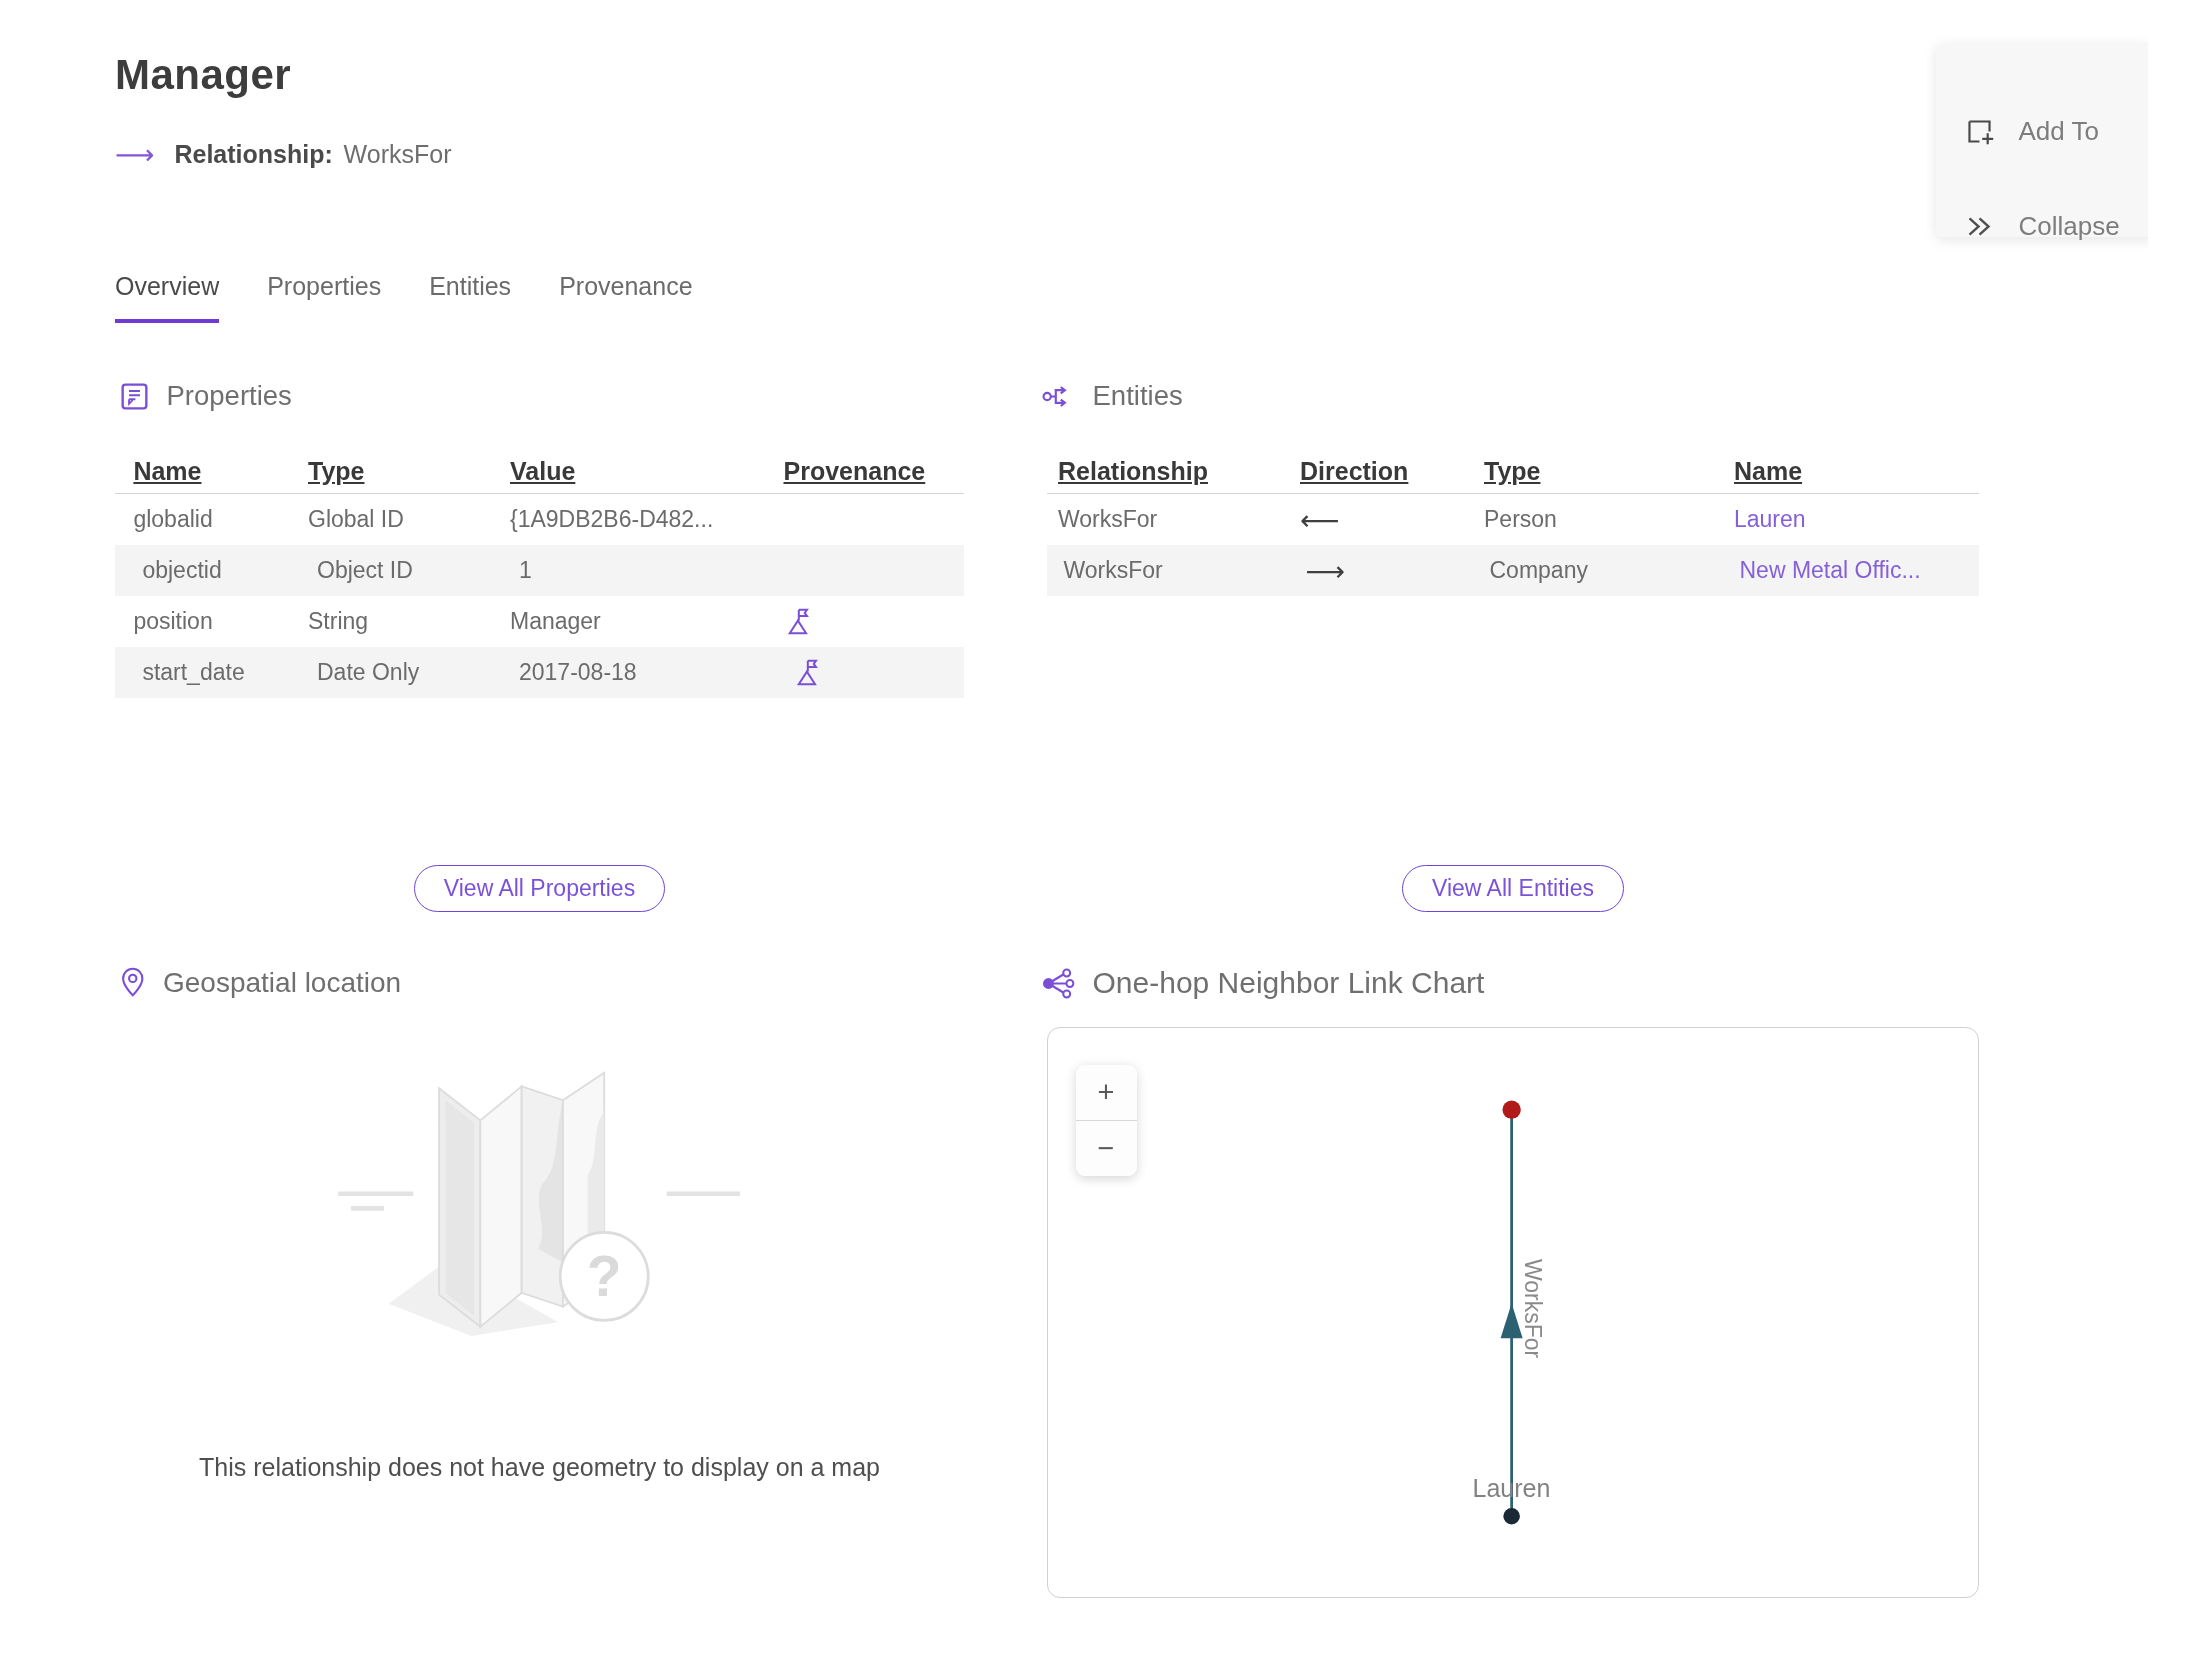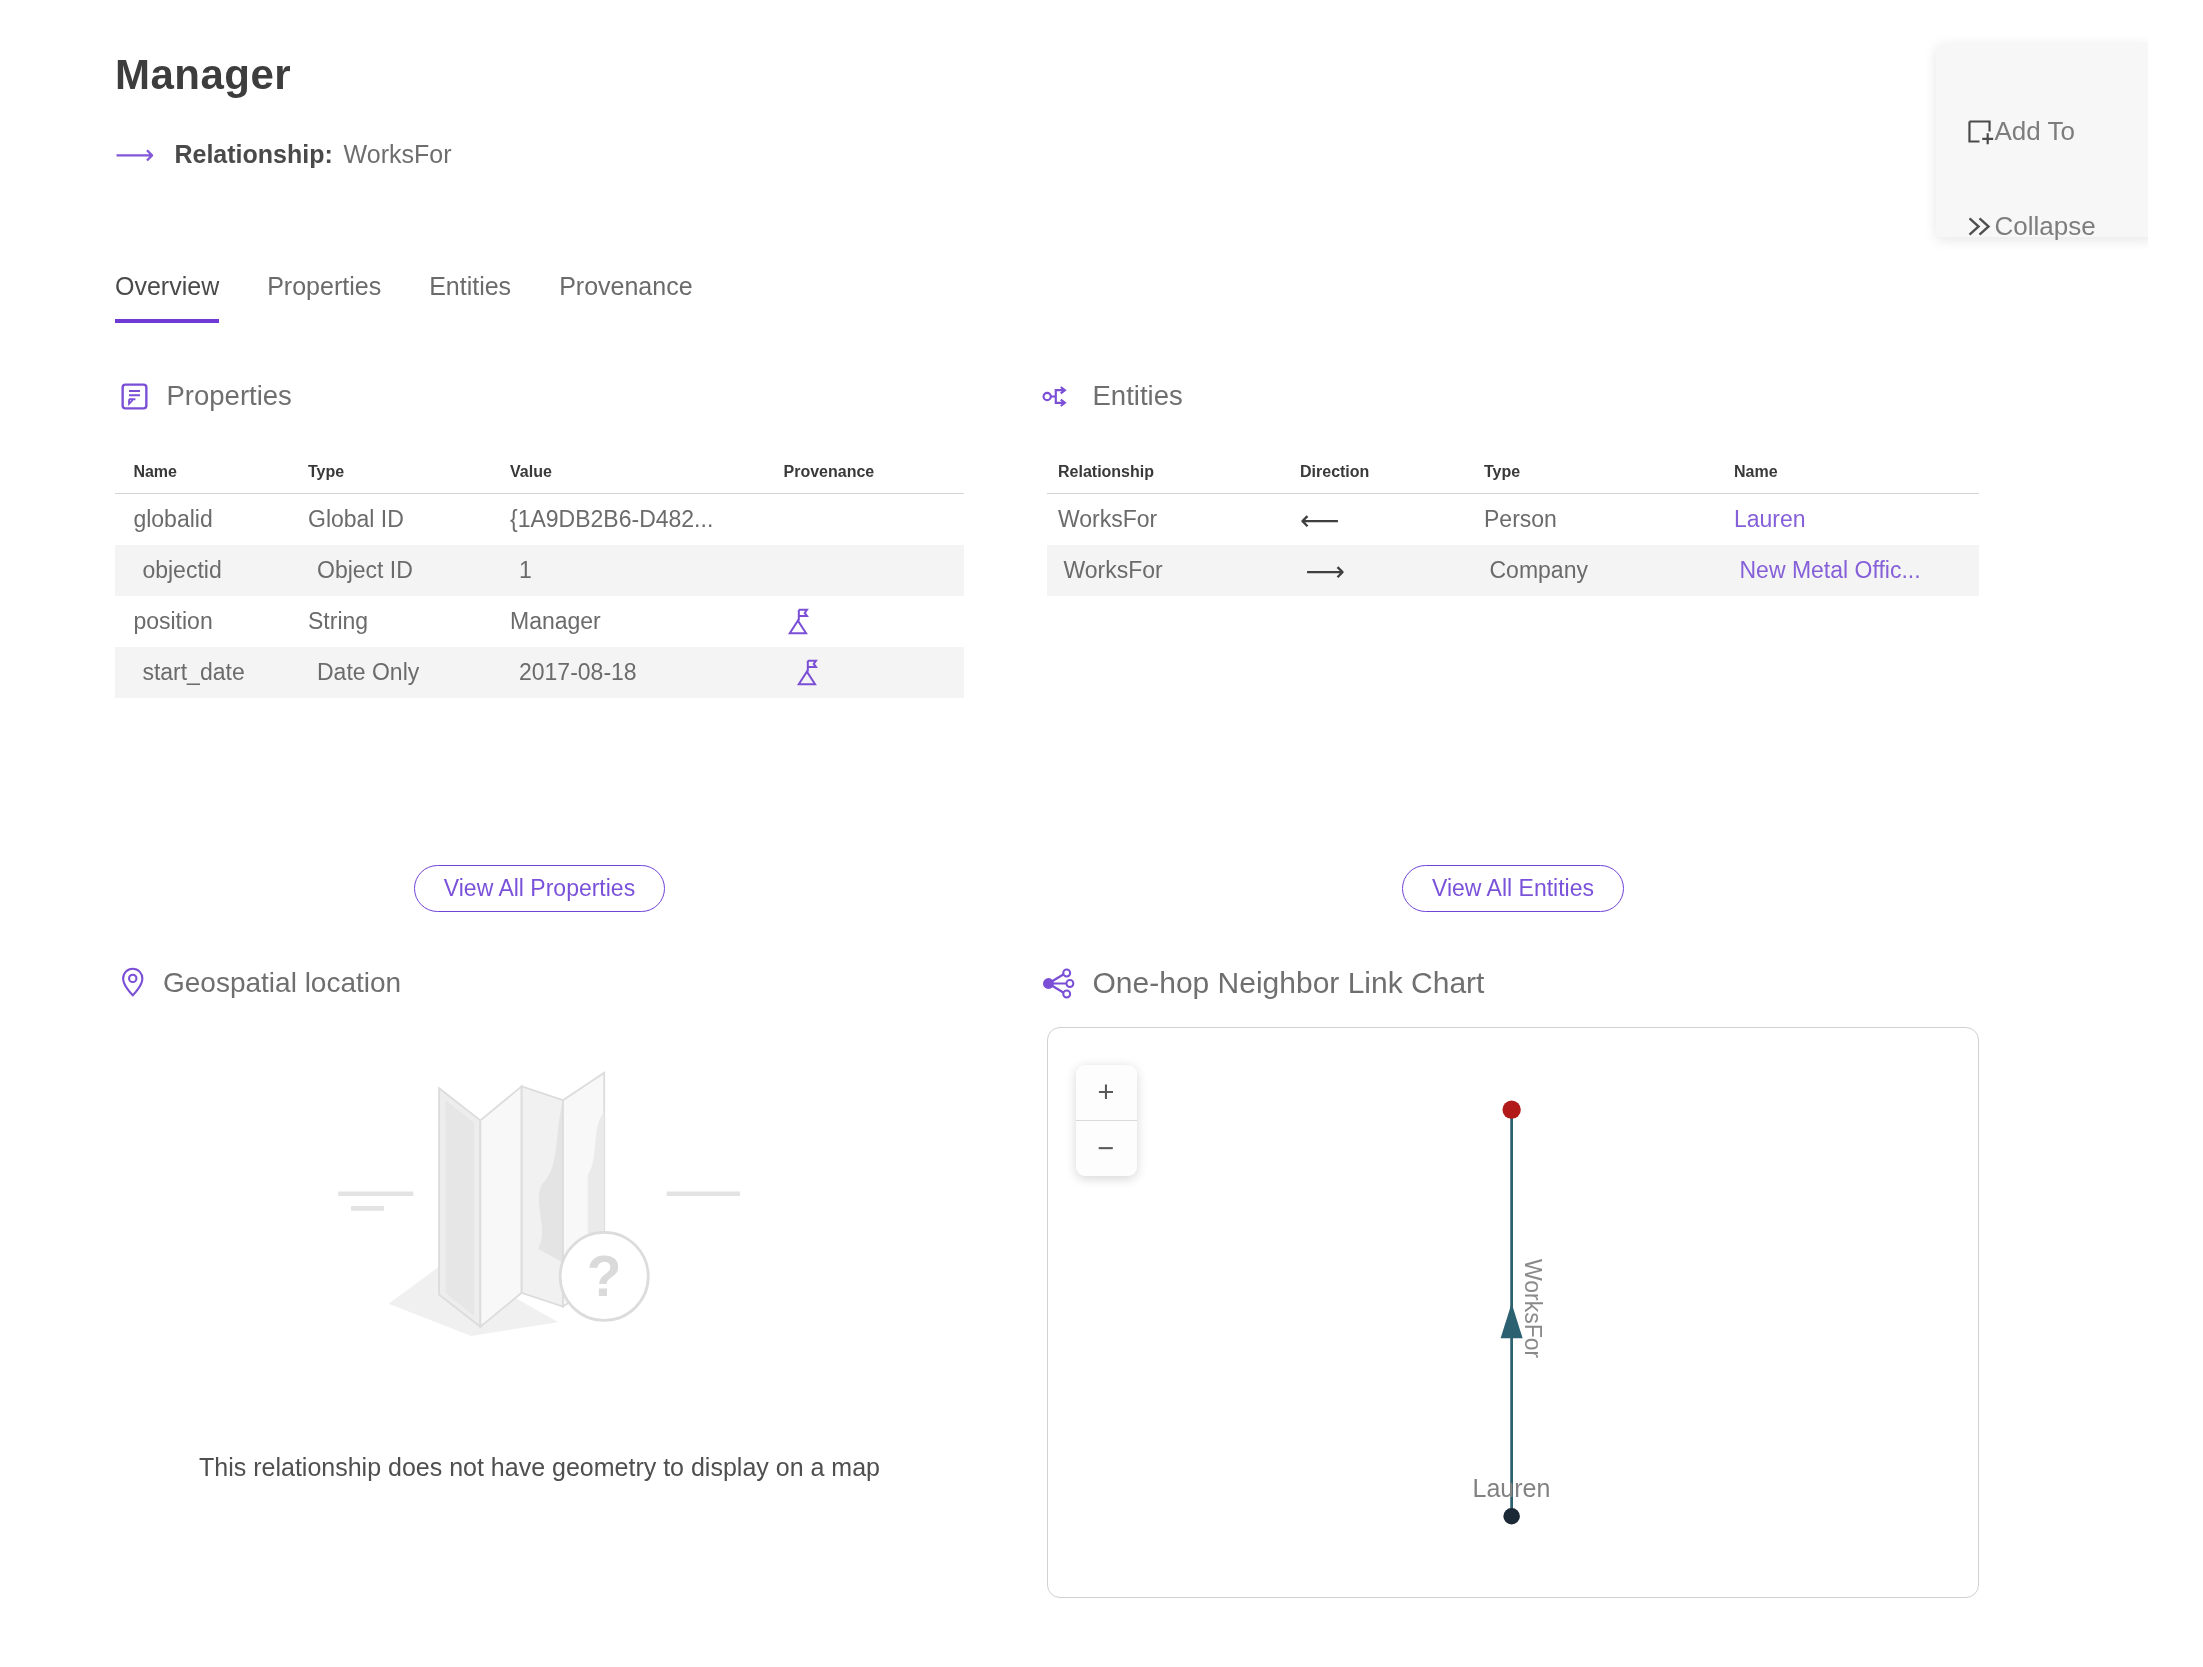--- a/index.html
+++ b/index.html
@@ -10,42 +10,42 @@
   
   .title { position:absolute; left:115px; top:51px; font-size:42px; font-weight:bold; color:#3d3d3d; letter-spacing:0.5px; }
   .subtitle { position:absolute; left:115px; top:140px; font-size:25px; display:flex; align-items:center; gap:20px; }
   .subtitle .rel-arrow { color:#8257d8; font-size:27.5px; line-height:1; }
   .subtitle .lbl { font-weight:bold; color:#4a4a4a; }
   .subtitle .val { color:#6e6e6e; margin-left:-9.2px; }
 
   
   .actions-panel { position:absolute; left:1936px; top:44px; width:220px; height:193px;
     background:#f7f7f7; border-radius:5.5px; box-shadow:0 2.8px 13px rgba(0,0,0,.10); }
-  .action-item { position:absolute; left:27.5px; display:flex; align-items:center; cursor:pointer; }
+  .action-item { position:absolute; left:27.5px; display:flex; align-items:center; gap:24px; cursor:pointer; }
   .action-item.first { top:72px; }
   .action-item.second { top:167px; }
   .action-item span { font-size:26px; color:#7d7d7d; }
   .action-item svg { display:block; }
 
   
   .tabs { position:absolute; left:115px; top:272px; display:flex; gap:48px; }
   .tab { font-size:25px; color:#6b6b6b; padding-bottom:18.4px; cursor:pointer; }
   .tab.active { color:#4a4a4a; border-bottom:4.6px solid #6f3bd4; }
 
   
   .sec-head { position:absolute; display:flex; align-items:center; gap:16.5px; }
   .sec-head .sec-title { font-size:27.5px; color:#6f6f6f; }
   .sec-head svg { display:block; }
 
   
   .tablewrap { position:absolute; top:450px; }
   .props-table { left:115px; width:849px; }
   .ents-table { left:1047px; width:932px; }
   .t-header { display:flex; height:44px; align-items:center; border-bottom:1.8px solid #d4d4d4;
-    font-weight:bold; color:#393939; font-size:16px; }
+    font-weight:bold; color:#393939; font-size:25px;text-decoration:underline; }
   .t-row { display:flex; height:51px; align-items:center; font-size:23px; color:#6b6b6b; }
   .t-row.alt { background:#f4f4f4;justify-content:center; }
   .props-table .c1 { width:193px; padding-left:18.4px; }
   .props-table .c2 { width:202px; }
   .props-table .c3 { width:257px; }
   .props-table .c4 { width:179px; padding-left:16.5px; }
   .ents-table .c1 { width:253px; padding-left:11px; }
   .ents-table .c2 { width:184px; }
   .ents-table .c3 { width:250px; }
   .ents-table .c4 { width:234px; }

